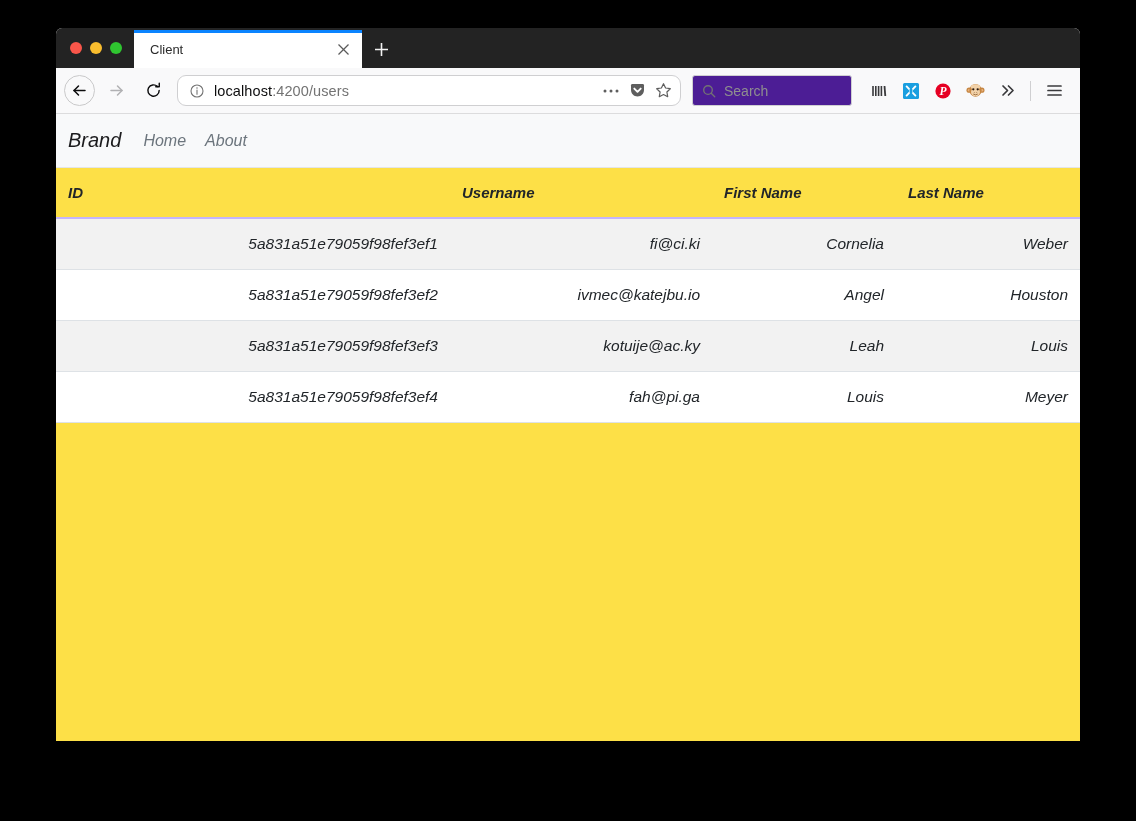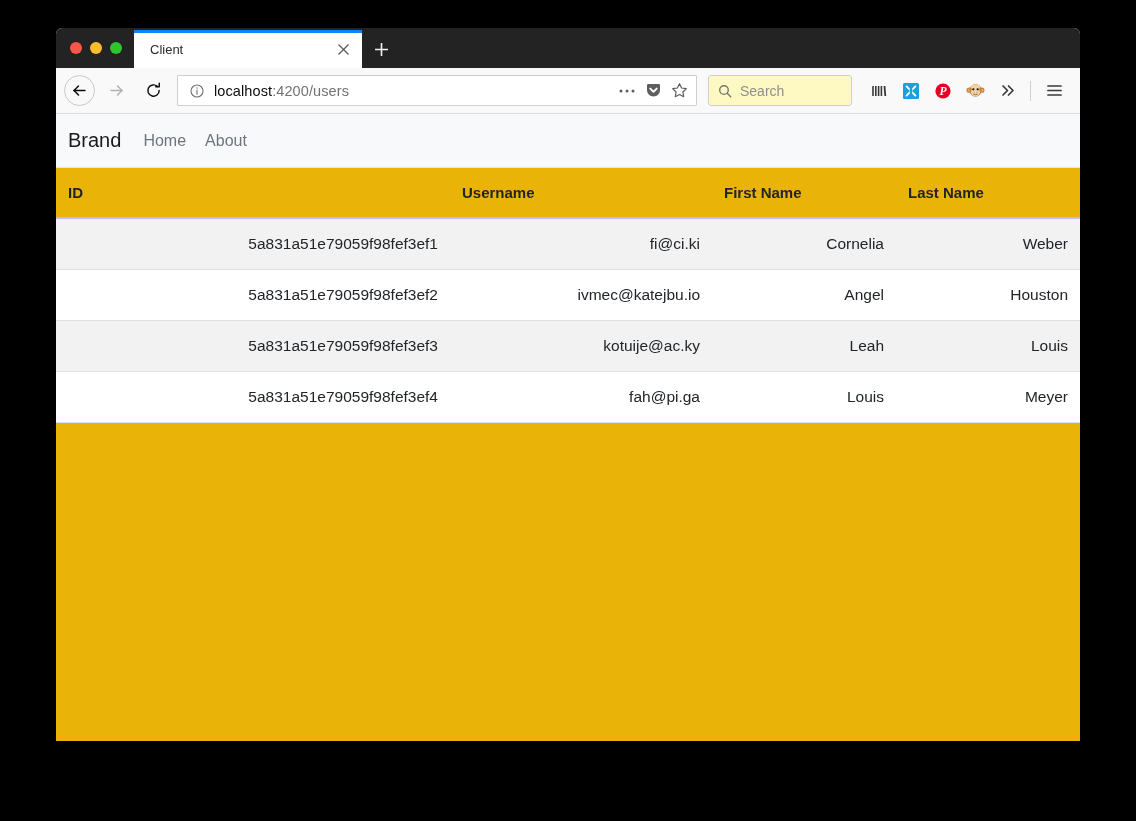--- a/index.html
+++ b/index.html
@@ -131,21 +131,21 @@
   #forward-button { color: #b1b1b3; }
   #reload-button { margin-left: 2px; margin-right: 5px; }
   .nav-btn svg { display: block; }
 
   
   #url-bar {
     flex: 1 1 auto;
     height: 31px;
     background: #ffffff;
     border: 1px solid #cfcfd1;
-    border-radius: 1px;
+    border-radius: 9px;
     display: flex;
     align-items: center;
     padding: 0 4px 0 10px;
     min-width: 0;
     margin-right: 9px;
   }
   #identity-icon {
     width: 18px; height: 18px;
     display: flex; align-items: center; justify-content: center;
     color: #737373;
@@ -165,23 +165,23 @@
   .urlbar-icon {
     width: 26px; height: 26px;
     display: flex; align-items: center; justify-content: center;
     color: #5e5e5e;
     flex: 0 0 auto;
   }
   .urlbar-icon svg { display: block; }
 
   
   #search-box {
-    width: 144px;
+    width: 160px;
     height: 31px;
-    background: #fef9c3;
+    background: #4c1d95;
     border: 1px solid #cfcfd1;
     border-radius: 3px;
     display: flex;
     align-items: center;
     padding: 0 8px;
     flex: 0 0 auto;
     margin-right: 9px;
   }
   #search-box .search-glyph {
     width: 16px; height: 16px;
@@ -213,24 +213,25 @@
     width: 1px;
     height: 20px;
     background: #cfcfd1;
     margin: 0 7px;
     flex: 0 0 auto;
   }
 
   
   #page-content {
     flex: 1 1 auto;
-    background: #eab308;
+    background: #fde047;
     overflow: hidden;
     display: flex;
     flex-direction: column;
+    font-style: italic;
   }
 
   
   #app-navbar {
     background: #f8f9fa;
     border-bottom: 1px solid #e3e5e8;
     height: 54px;
     display: flex;
     align-items: center;
     padding: 0 12px;

